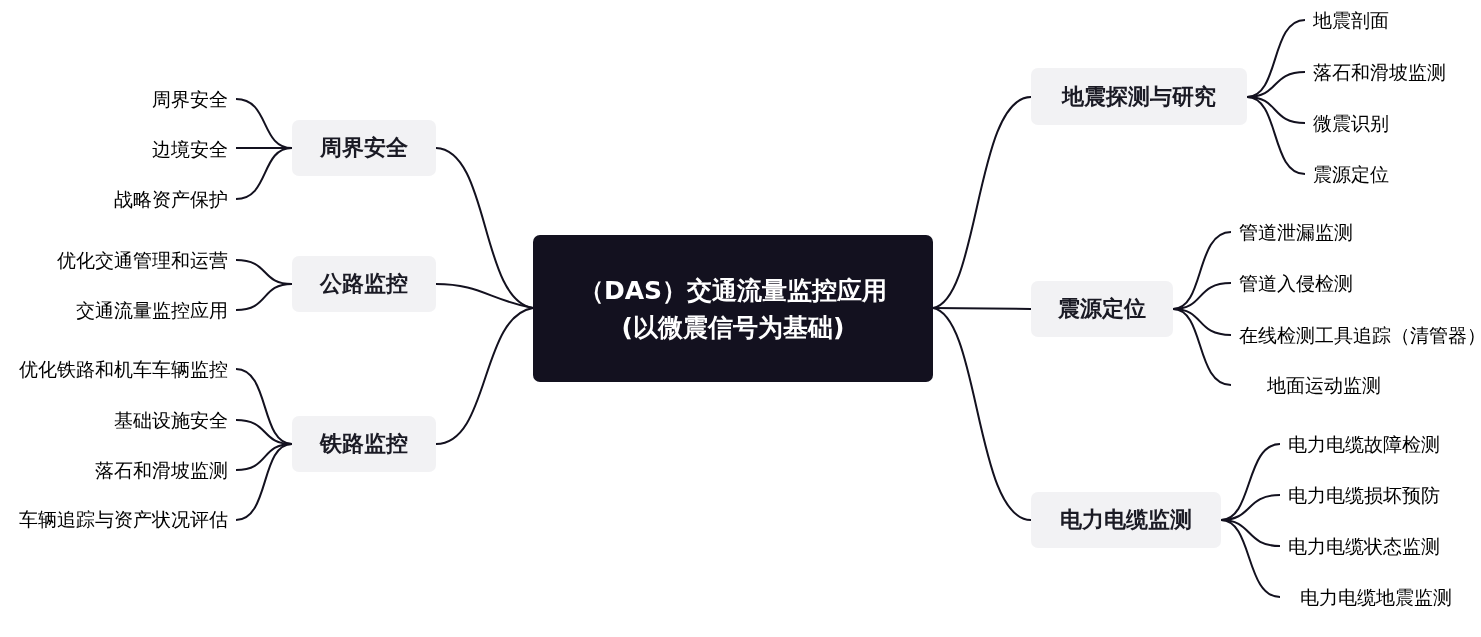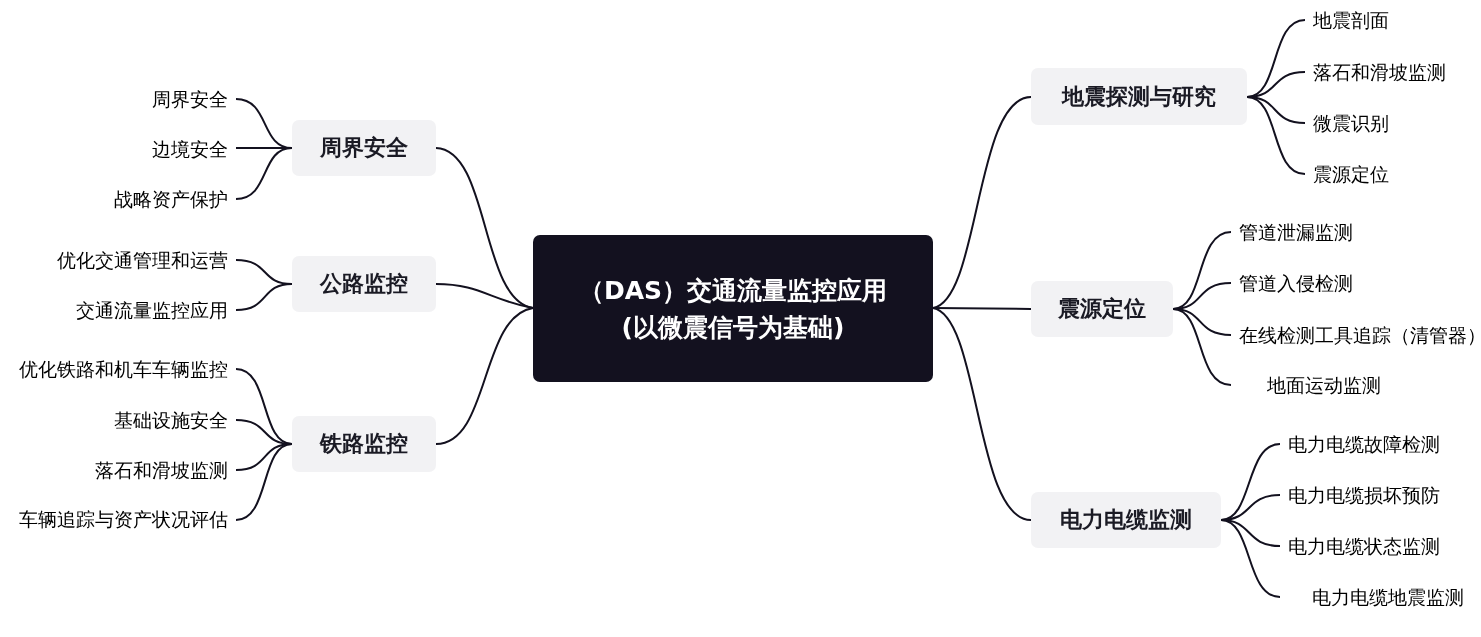--- a/index.html
+++ b/index.html
@@ -103,13 +103,13 @@
 <div class="leaf" style="left:1313px; top:163px;">震源定位</div>
 
 <div class="leaf" style="left:1239px; top:221px;">管道泄漏监测</div>
 <div class="leaf" style="left:1239px; top:272px;">管道入侵检测</div>
 <div class="leaf" style="left:1239px; top:324px;">在线检测工具追踪（清管器）</div>
 <div class="leaf" style="left:1239px; top:374px;margin-left:28px;">地面运动监测</div>
 
 <div class="leaf" style="left:1288px; top:433px;">电力电缆故障检测</div>
 <div class="leaf" style="left:1288px; top:484px;">电力电缆损坏预防</div>
 <div class="leaf" style="left:1288px; top:535px;">电力电缆状态监测</div>
-<div class="leaf" style="left:1300px; top:586px;margin-left:12px;">电力电缆地震监测</div>
+<div class="leaf" style="left:1300px; top:586px;">电力电缆地震监测</div>
 
 </body></html>

